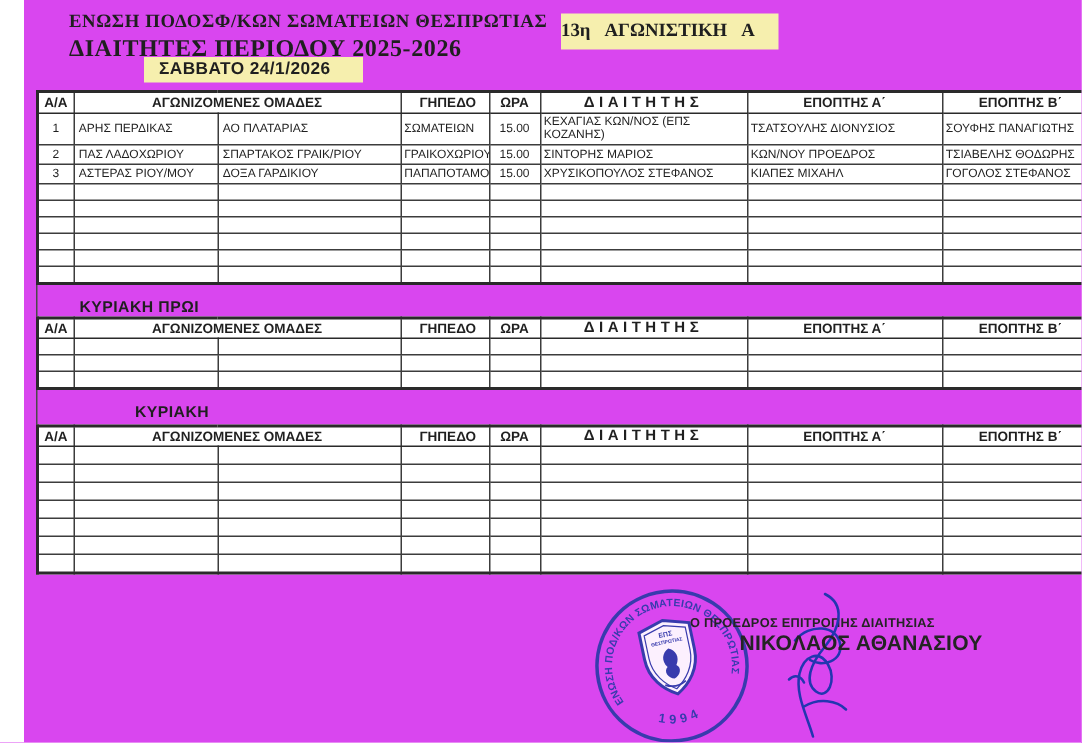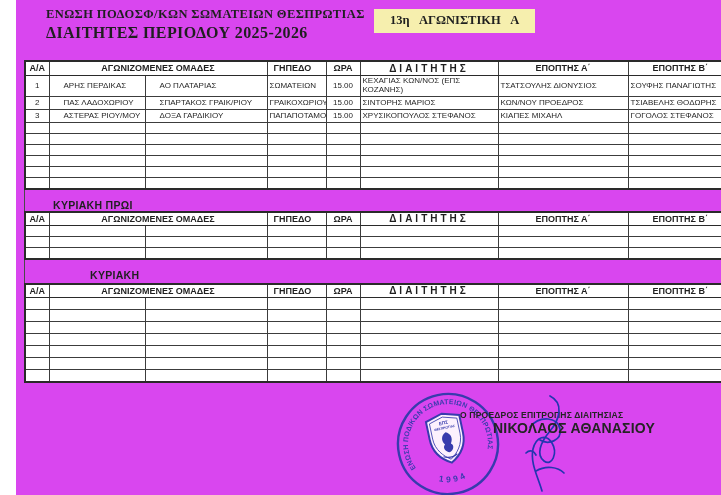--- a/index.html
+++ b/index.html
@@ -21,21 +21,21 @@
   .org-line2{
     position:absolute;left:30px;top:24px;
     font-family:"Liberation Serif", serif;
     font-weight:bold;font-size:16px;letter-spacing:.4px;
   }
   .matchday-badge{
     position:absolute;left:358px;top:9px;
     background:#f6efae;
     font-family:"Liberation Serif", serif;
     font-weight:bold;font-size:12.5px;
-    padding:4px 16px 5px 16px;
+    padding:4px 16px 5px 0;
     word-spacing:7px;
   }
   .saturday-badge{
     position:absolute;left:80px;top:38px;
     background:#f6efae;
     font-weight:bold;font-size:11.5px;
     padding:2px 22px 3px 10px;
     letter-spacing:.3px;
   }
   
@@ -51,32 +51,32 @@
     overflow:hidden;white-space:nowrap;
     padding:0 2px;
     font-size:8px;line-height:1.15;
     vertical-align:middle;
   }
   .sched th{
     font-size:9px;font-weight:bold;height:12px;text-align:center;
     border-bottom:1.5px solid #2a2a2a;
   }
   .sched th.th-referee{font-size:10px;letter-spacing:3px;}
-  .sched th.th-venue{text-align:left;padding-left:6px;}
+  .sched th.th-venue{text-align:center;padding-left:6px;}
   .t1{top:60px;}
   .t2{top:211px;}
   .t3{top:283px;}
   .t1 th{height:13px;}
   tr.match-tall td{height:20px;}
   tr.match-row td{height:12px;}
   .t1 tr.empty-row td{height:10px;}
   .t2 tr.empty-row td{height:10px;}
   .t3 tr.empty-row td{height:11px;}
   td.c-center{text-align:center;}
-  td.c-team{padding-left:14px;}
+  td.c-team{padding-left:3px;}
   td.c-wrap{white-space:normal;line-height:1.1;}
   .section-label{
     position:absolute;
     font-weight:bold;font-size:10.5px;letter-spacing:.3px;
   }
   .lbl-sunmorning{left:37px;top:199px;}
   .lbl-sunday{left:74px;top:269px;}
   .frame-line{
     position:absolute;top:60px;height:323px;width:0;
     border-left:1.5px solid #4a4a4a;
@@ -96,20 +96,21 @@
   .sign-svg{position:absolute;left:490px;top:393px;}
 </style>
 </head>
 <body>
 
 <div class="page">
 
   <div class="org-line1">ΕΝΩΣΗ ΠΟΔΟΣΦ/ΚΩΝ ΣΩΜΑΤΕΙΩΝ ΘΕΣΠΡΩΤΙΑΣ</div>
   <div class="org-line2">ΔΙΑΙΤΗΤΕΣ ΠΕΡΙΟΔΟΥ 2025-2026</div>
   <div class="matchday-badge">13η ΑΓΩΝΙΣΤΙΚΗ Α</div>
+  <div class="saturday-badge">ΣΑΒΒΑΤΟ 24/1/2026</div>
 
   <div class="frame-line frame-left"></div>
   <div class="frame-line frame-right"></div>
 
   <table class="sched t1">
     <colgroup>
       <col style="width:24px">
         <col style="width:96px">
         <col style="width:122px">
       <col style="width:59px">

